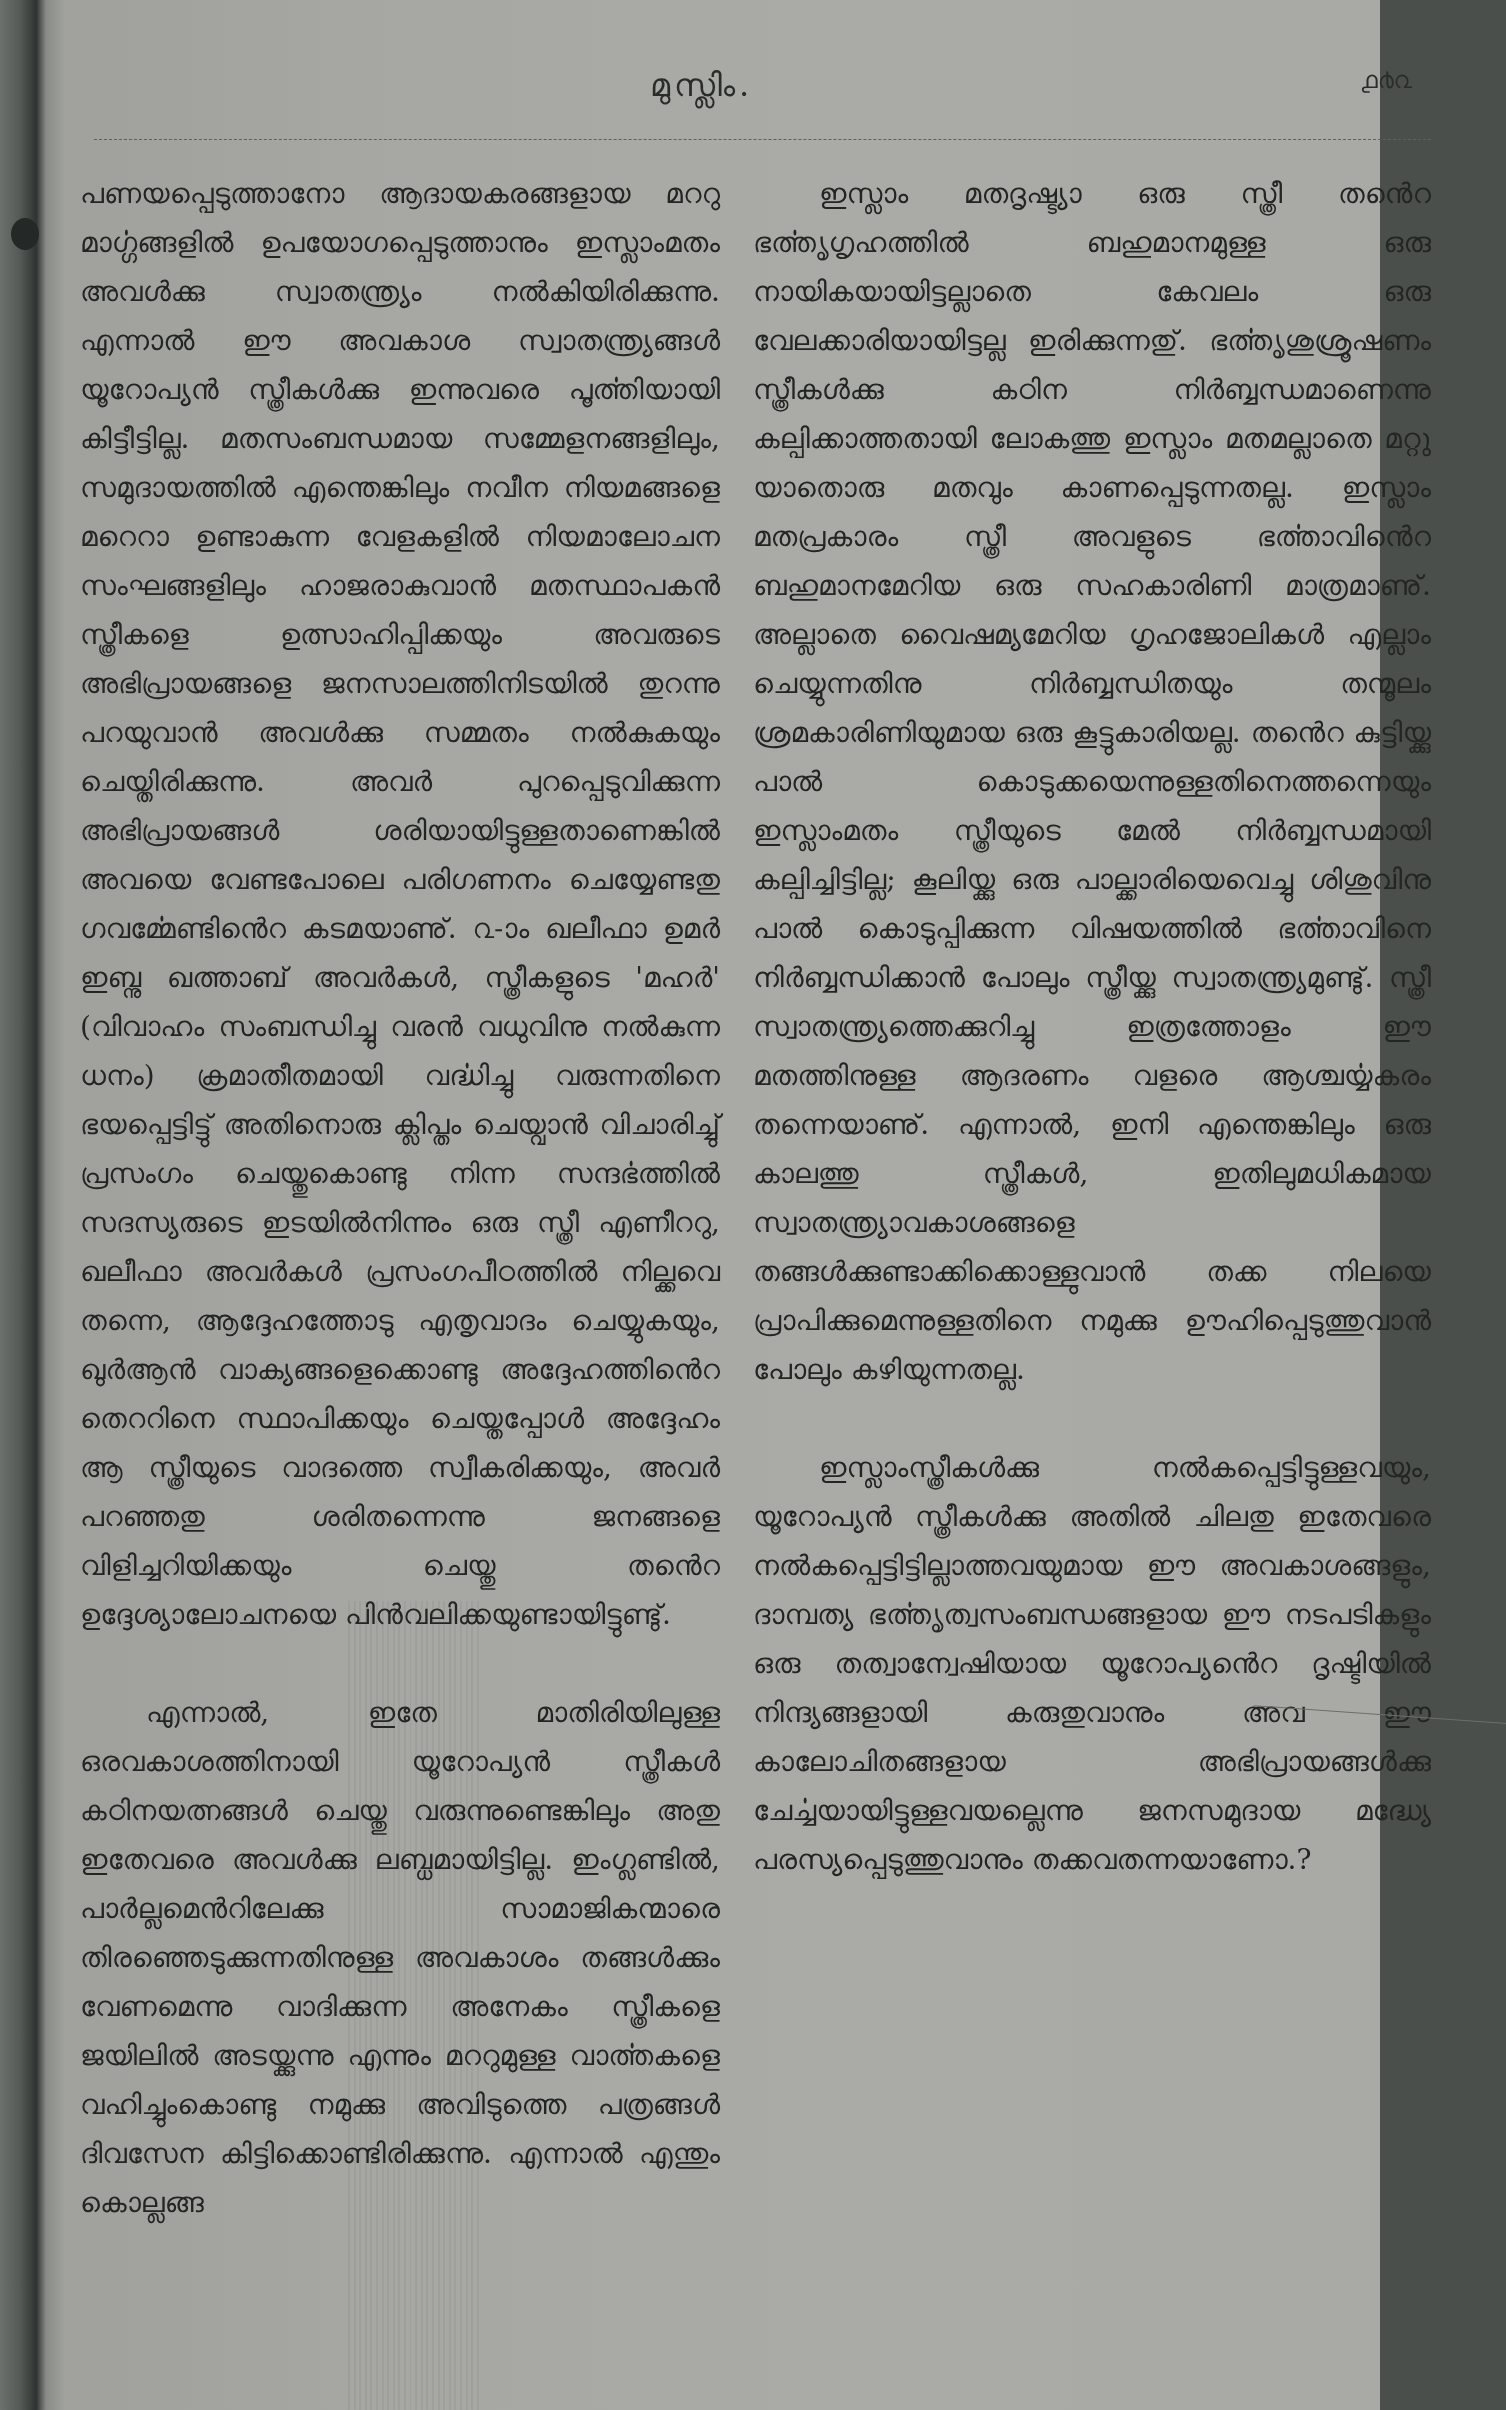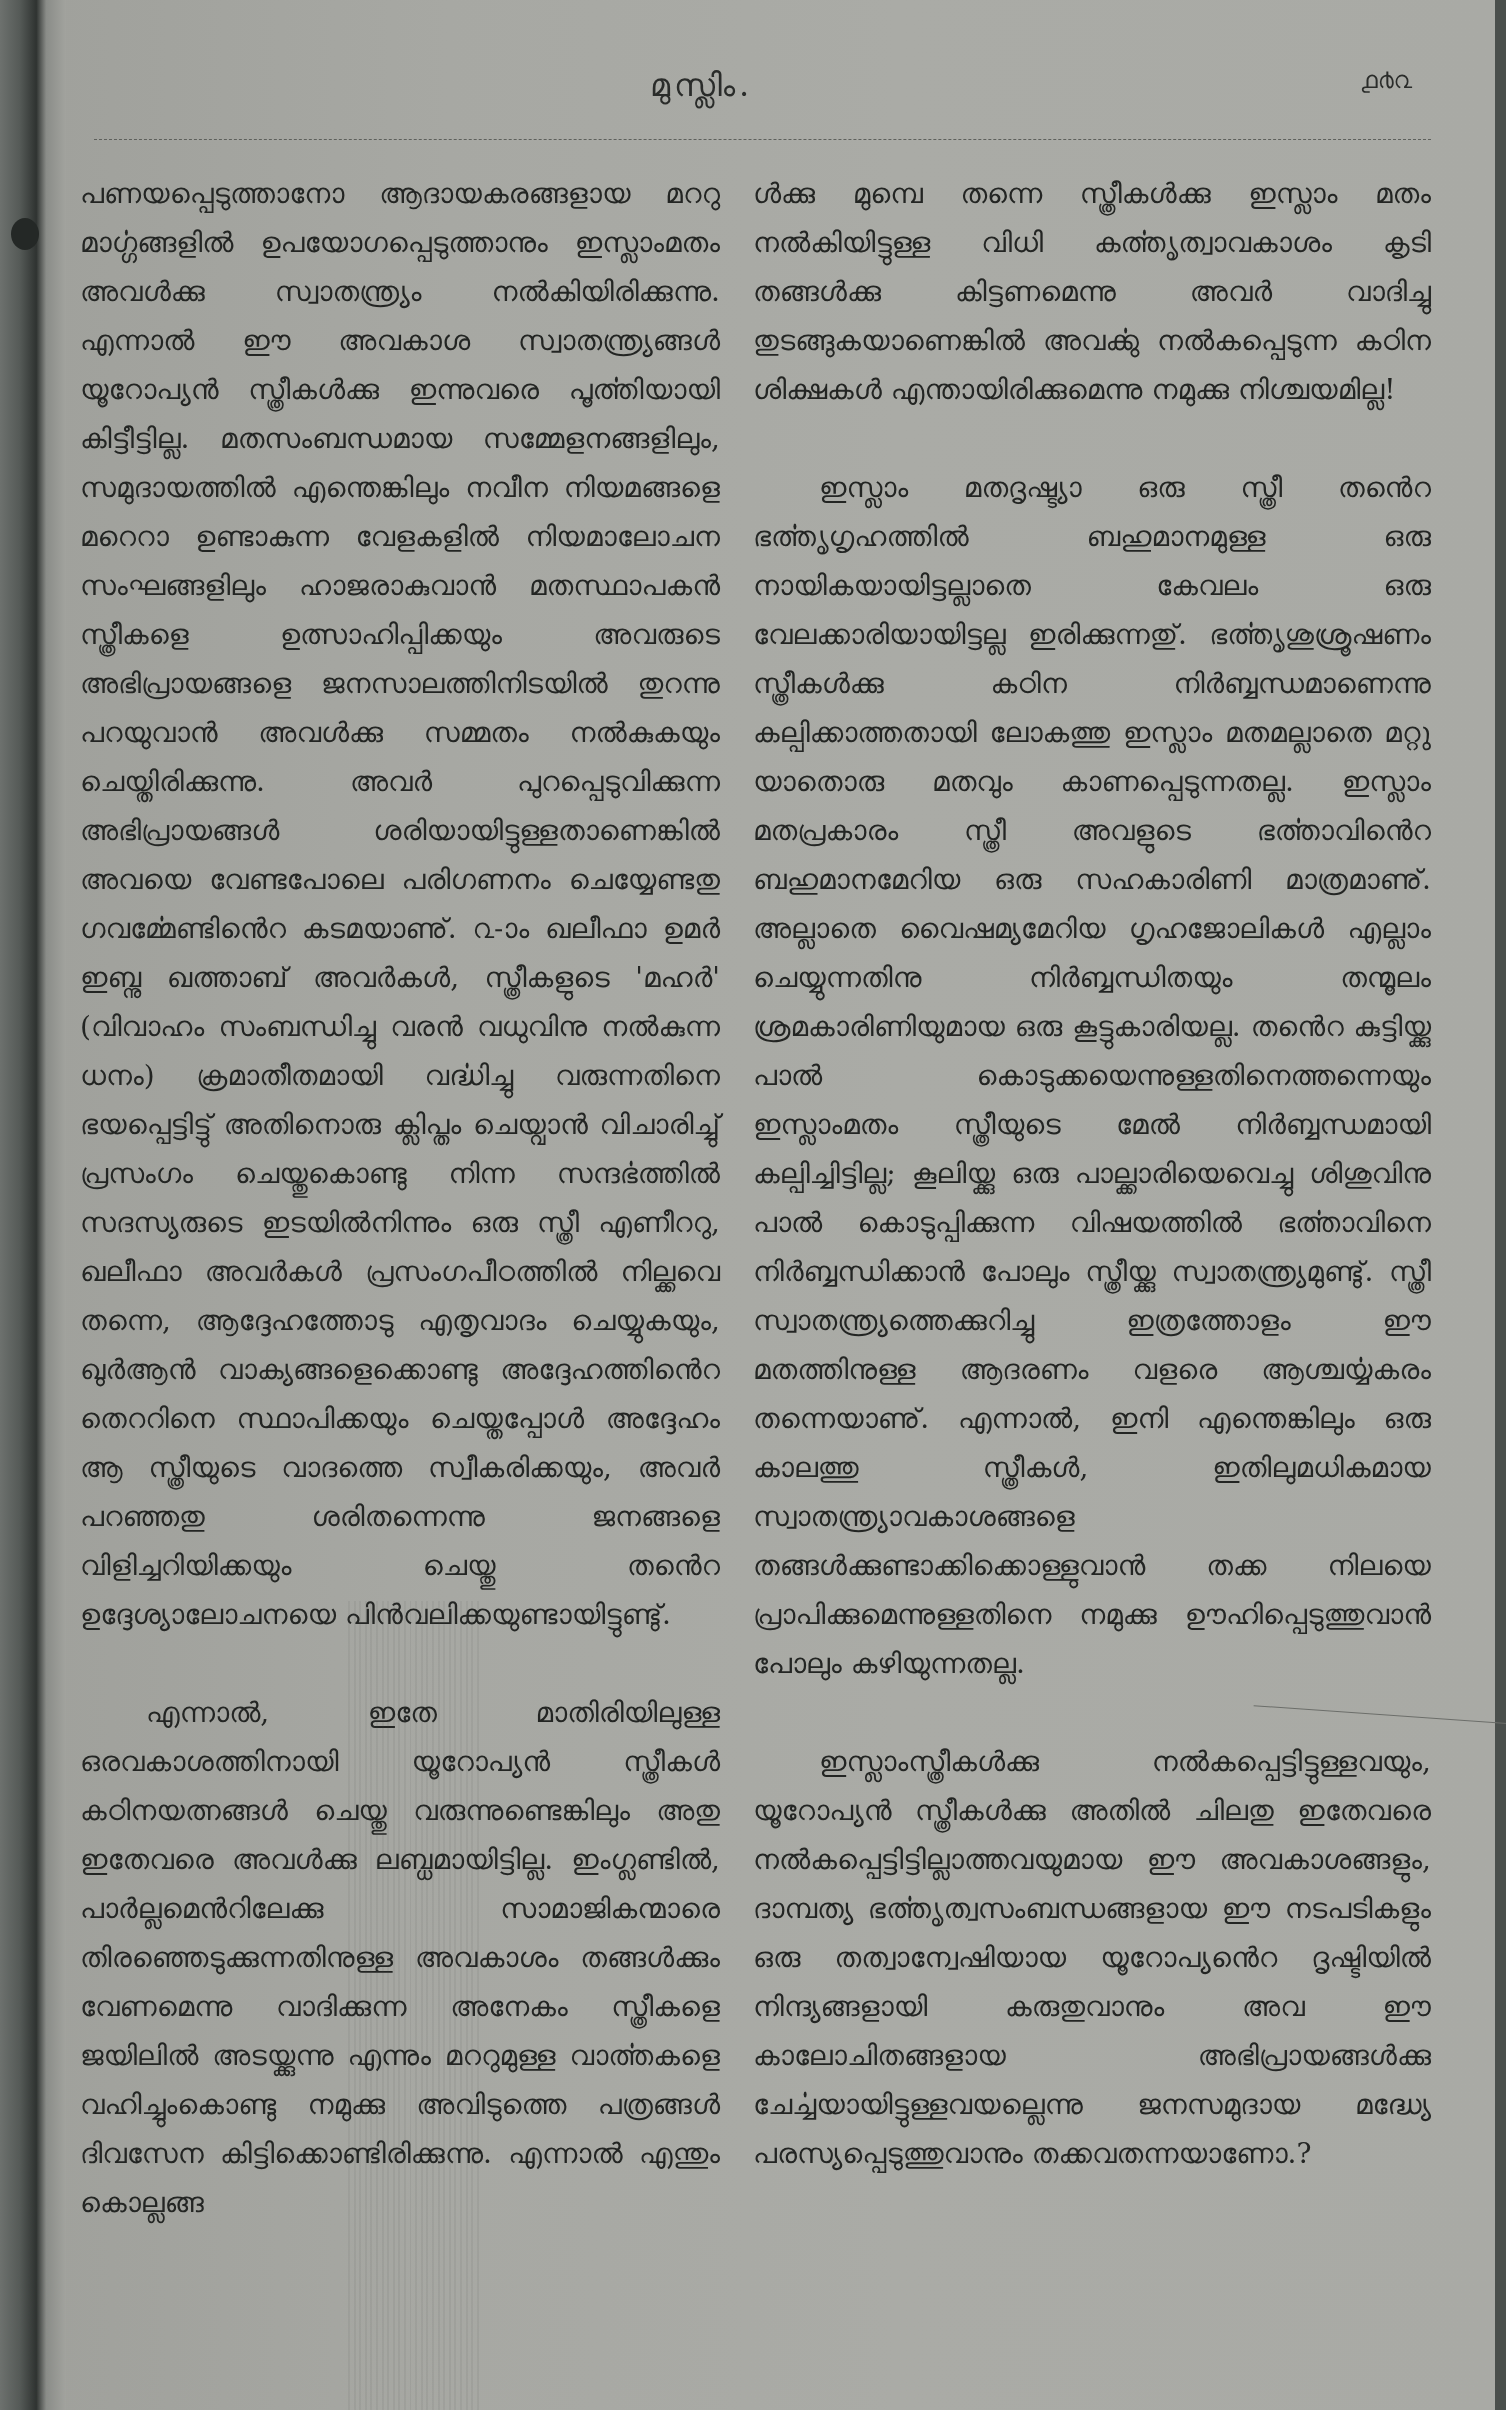--- a/index.html
+++ b/index.html
@@ -2,21 +2,21 @@
 <html style="font-size:15px"><head>
 <meta charset="utf-8">
 <style>
   html, body { margin:0; padding:0; }
   body {
     width:1507px; height:2411px; overflow:hidden;
     background:#4a4f4c;
     font-family:"DejaVu Serif", serif;
   }
   .page {
-    position:absolute; left:0; top:0; width:1495px; height:2411px;
+    position:absolute; left:0; top:0; width:1380px; height:2411px;
     background:linear-gradient(90deg,#9fa09b 0%,#a7a8a3 30%,#aaaba6 60%,#a9aaa5 100%);
   }
   .binding {
     position:absolute; left:0; top:0; width:66px; height:2411px;
     background:linear-gradient(90deg,#6d716e 0%,#555a57 30%,#2f3331 55%,#8a8c88 70%,#a2a39e 100%);
   }
   .ink-spot { position:absolute; left:11.3px; top:218px; width:28px; height:32px; border-radius:50%; background:#242826; }
   .header {
     position:absolute; left:94px; top:66px; width:1356px; height:56px;
   }
@@ -57,21 +57,20 @@
     <span class="page-number">൧൪൨</span>
   </div>
   <div class="rule"></div>
 
   <div class="column col-left">
     <p class="para">പണയപ്പെടുത്താനോ ആദായകരങ്ങളായ മററു മാൎഗ്ഗങ്ങളിൽ ഉപയോഗപ്പെടുത്താനും ഇസ്ലാംമതം അവൾക്കു സ്വാതന്ത്ര്യം നൽകിയിരിക്കുന്നു. എന്നാൽ ഈ അവകാശ സ്വാതന്ത്ര്യങ്ങൾ യൂറോപ്യൻ സ്ത്രീകൾക്കു ഇന്നുവരെ പൂൎത്തിയായി കിട്ടീട്ടില്ല. മതസംബന്ധമായ സമ്മേളനങ്ങളിലും, സമുദായത്തിൽ എന്തെങ്കിലും നവീന നിയമങ്ങളെ മറെറാ ഉണ്ടാകുന്ന വേളകളിൽ നിയമാലോചന സംഘങ്ങളിലും ഹാജരാകുവാൻ മതസ്ഥാപകൻ സ്ത്രീകളെ ഉത്സാഹിപ്പിക്കയും അവരുടെ അഭിപ്രായങ്ങളെ ജനസാലത്തിനിടയിൽ തുറന്നു പറയുവാൻ അവൾക്കു സമ്മതം നൽകുകയും ചെയ്തിരിക്കുന്നു. അവർ പുറപ്പെടുവിക്കുന്ന അഭിപ്രായങ്ങൾ ശരിയായിട്ടുള്ളതാണെങ്കിൽ അവയെ വേണ്ടപോലെ പരിഗണനം ചെയ്യേണ്ടതു ഗവൎമ്മേണ്ടിൻെറ കടമയാണു്. ൨-ാം ഖലീഫാ ഉമർ ഇബ്നു ഖത്താബ് അവർകൾ, സ്ത്രീകളുടെ 'മഹർ' (വിവാഹം സംബന്ധിച്ചു വരൻ വധുവിനു നൽകുന്ന ധനം) ക്രമാതീതമായി വൎദ്ധിച്ചു വരുന്നതിനെ ഭയപ്പെട്ടിട്ടു് അതിനൊരു ക്ലിപ്തം ചെയ്വാൻ വിചാരിച്ചു് പ്രസംഗം ചെയ്തുകൊണ്ടു നിന്ന സന്ദൎഭത്തിൽ സദസ്യരുടെ ഇടയിൽനിന്നും ഒരു സ്ത്രീ എണീററു, ഖലീഫാ അവർകൾ പ്രസംഗപീഠത്തിൽ നില്ക്കവെ തന്നെ, ആദ്ദേഹത്തോടു എതൃവാദം ചെയ്യുകയും, ഖുർആൻ വാക്യങ്ങളെക്കൊണ്ടു അദ്ദേഹത്തിൻെറ തെററിനെ സ്ഥാപിക്കയും ചെയ്തപ്പോൾ അദ്ദേഹം ആ സ്ത്രീയുടെ വാദത്തെ സ്വീകരിക്കയും, അവർ പറഞ്ഞതു ശരിതന്നെന്നു ജനങ്ങളെ വിളിച്ചറിയിക്കയും ചെയ്തു തൻെറ ഉദ്ദേശ്യാലോചനയെ പിൻവലിക്കയുണ്ടായിട്ടുണ്ടു്.</p>
     <p class="para indent">എന്നാൽ, ഇതേ മാതിരിയിലുള്ള ഒരവകാശത്തിനായി യൂറോപ്യൻ സ്ത്രീകൾ കഠിനയത്നങ്ങൾ ചെയ്തു വരുന്നുണ്ടെങ്കിലും അതു ഇതേവരെ അവൾക്കു ലബ്ധമായിട്ടില്ല. ഇംഗ്ലണ്ടിൽ, പാർല്ലമെൻറിലേക്കു സാമാജികന്മാരെ തിരഞ്ഞെടുക്കുന്നതിനുള്ള അവകാശം തങ്ങൾക്കും വേണമെന്നു വാദിക്കുന്ന അനേകം സ്ത്രീകളെ ജയിലിൽ അടയ്ക്കുന്നു എന്നും മററുമുള്ള വാൎത്തകളെ വഹിച്ചുംകൊണ്ടു നമുക്കു അവിടുത്തെ പത്രങ്ങൾ ദിവസേന കിട്ടിക്കൊണ്ടിരിക്കുന്നു. എന്നാൽ എന്തും കൊല്ലങ്ങ</p>
   </div>
 
   <div class="column col-right">
-    <p class="para">ൾക്കു മുമ്പെ തന്നെ സ്ത്രീകൾക്കു ഇസ്ലാം മതം നൽകിയിട്ടുള്ള വിധി കൎത്തൃത്വാവകാശം കൃടി തങ്ങൾക്കു കിട്ടണമെന്നു അവർ വാദിച്ചു തുടങ്ങുകയാണെങ്കിൽ അവൎക്കു നൽകപ്പെടുന്ന കഠിന ശിക്ഷകൾ എന്തായിരിക്കുമെന്നു നമുക്കു നിശ്ചയമില്ല!</p>
     <p class="para indent">ഇസ്ലാം മതദൃഷ്ട്യാ ഒരു സ്ത്രീ തൻെറ ഭൎത്തൃഗൃഹത്തിൽ ബഹുമാനമുള്ള ഒരു നായികയായിട്ടല്ലാതെ കേവലം ഒരു വേലക്കാരിയായിട്ടല്ല ഇരിക്കുന്നതു്. ഭൎത്തൃശുശ്രൂഷണം സ്ത്രീകൾക്കു കഠിന നിർബ്ബന്ധമാണെന്നു കല്പിക്കാത്തതായി ലോകത്തു ഇസ്ലാം മതമല്ലാതെ മറ്റു യാതൊരു മതവും കാണപ്പെടുന്നതല്ല. ഇസ്ലാം മതപ്രകാരം സ്ത്രീ അവളുടെ ഭൎത്താവിൻെറ ബഹുമാനമേറിയ ഒരു സഹകാരിണി മാത്രമാണു്. അല്ലാതെ വൈഷമ്യമേറിയ ഗൃഹജോലികൾ എല്ലാം ചെയ്യുന്നതിനു നിർബ്ബന്ധിതയും തന്മൂലം ശ്രമകാരിണിയുമായ ഒരു കൂട്ടുകാരിയല്ല. തൻെറ കുട്ടിയ്ക്കു പാൽ കൊടുക്കയെന്നുള്ളതിനെത്തന്നെയും ഇസ്ലാംമതം സ്ത്രീയുടെ മേൽ നിർബ്ബന്ധമായി കല്പിച്ചിട്ടില്ല; കൂലിയ്ക്കു ഒരു പാല്ക്കാരിയെവെച്ചു ശിശുവിനു പാൽ കൊടുപ്പിക്കുന്ന വിഷയത്തിൽ ഭൎത്താവിനെ നിർബ്ബന്ധിക്കാൻ പോലും സ്ത്രീയ്ക്കു സ്വാതന്ത്ര്യമുണ്ടു്. സ്ത്രീ സ്വാതന്ത്ര്യത്തെക്കുറിച്ചു ഇത്രത്തോളം ഈ മതത്തിനുള്ള ആദരണം വളരെ ആശ്ചൎയ്യകരം തന്നെയാണു്. എന്നാൽ, ഇനി എന്തെങ്കിലും ഒരു കാലത്തു സ്ത്രീകൾ, ഇതിലുമധികമായ സ്വാതന്ത്ര്യാവകാശങ്ങളെ തങ്ങൾക്കുണ്ടാക്കിക്കൊള്ളുവാൻ തക്ക നിലയെ പ്രാപിക്കുമെന്നുള്ളതിനെ നമുക്കു ഊഹിപ്പെടുത്തുവാൻ പോലും കഴിയുന്നതല്ല.</p>
     <p class="para indent">ഇസ്ലാംസ്ത്രീകൾക്കു നൽകപ്പെട്ടിട്ടുള്ളവയും, യൂറോപ്യൻ സ്ത്രീകൾക്കു അതിൽ ചിലതു ഇതേവരെ നൽകപ്പെട്ടിട്ടില്ലാത്തവയുമായ ഈ അവകാശങ്ങളും, ദാമ്പത്യ ഭൎത്തൃത്വസംബന്ധങ്ങളായ ഈ നടപടികളും ഒരു തത്വാന്വേഷിയായ യൂറോപ്യൻെറ ദൃഷ്ടിയിൽ നിന്ദ്യങ്ങളായി കരുതുവാനും അവ ഈ കാലോചിതങ്ങളായ അഭിപ്രായങ്ങൾക്കു ചേൎച്ചയായിട്ടുള്ളവയല്ലെന്നു ജനസമുദായ മദ്ധ്യേ പരസ്യപ്പെടുത്തുവാനും തക്കവതന്നയാണോ.?</p>
   </div>
 
   <div class="fold"></div>
   <div class="streaks"></div>
 </div>
 
 
 </body></html>

